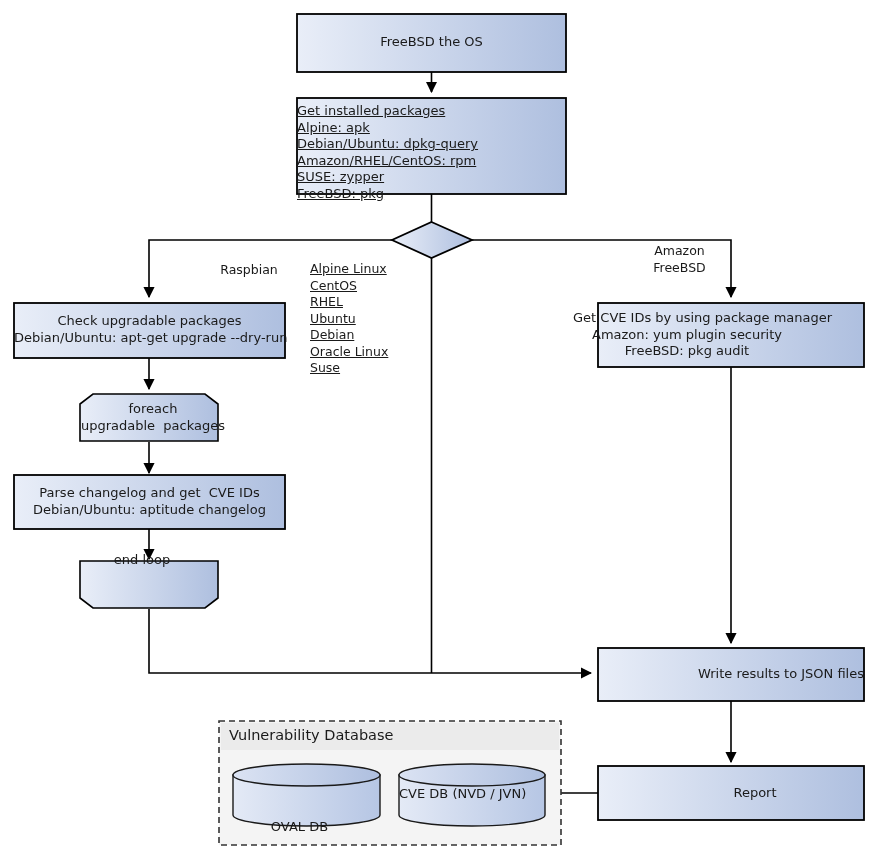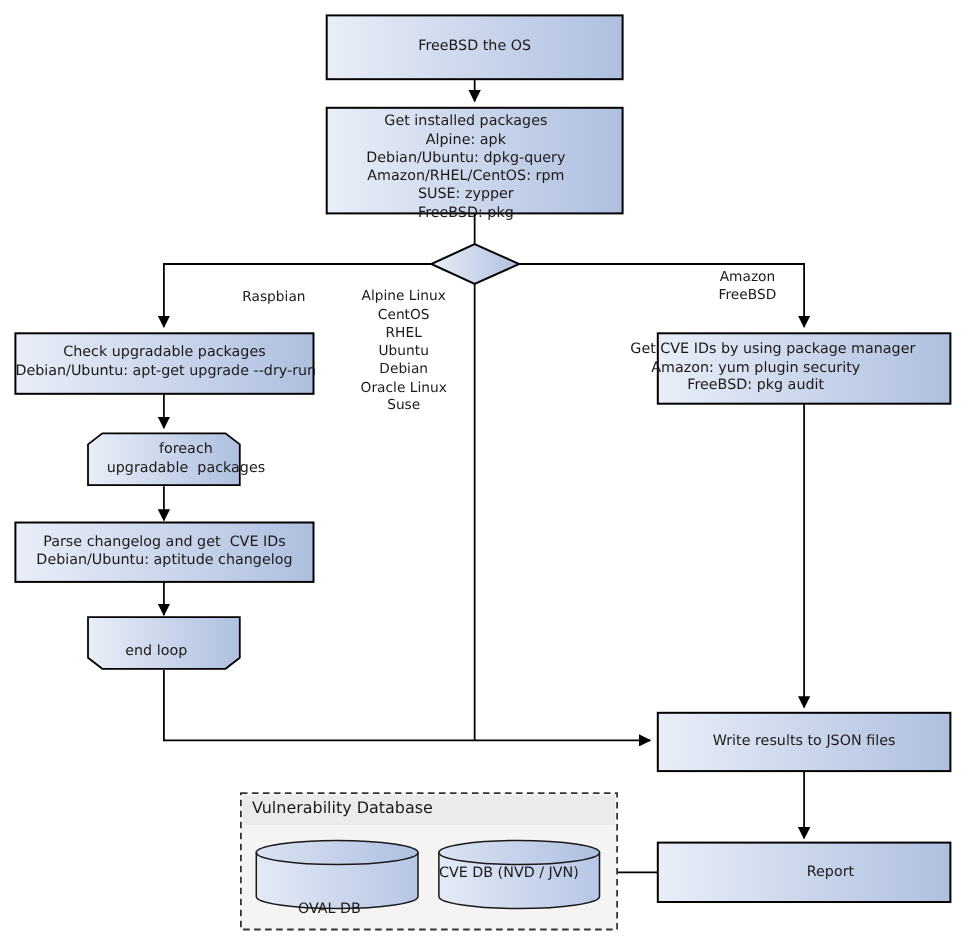--- a/index.html
+++ b/index.html
@@ -30,21 +30,21 @@
 
   .node-label {
     position: absolute;
     color: #1a1a1a;
     font-size: 13px;
     line-height: 16.5px;
     white-space: pre;
     pointer-events: none;
   }
   .ctr { text-align: center; }
-  .rgt { text-align: center; }
+  .rgt { text-align: left; text-decoration: underline; }
   .edge-label {
     position: absolute;
     color: #1a1a1a;
     font-size: 12.5px;
     line-height: 16.5px;
     white-space: pre;
     pointer-events: none;
   }
   .grp-title {
     position: absolute;
@@ -150,33 +150,33 @@
   <div class="node-label rgt" style="left:297px; top:103px; width:253px;">Get installed packages
 Alpine: apk
 Debian/Ubuntu: dpkg-query
 Amazon/RHEL/CentOS: rpm
 SUSE: zypper
 FreeBSD: pkg</div>
 
   <div class="node-label ctr" style="left:14px; top:313px; width:271px;">Check upgradable packages
 Debian/Ubuntu: apt-get upgrade --dry-run</div>
 
-  <div class="node-label ctr" style="left:80px; top:401px; width:146px;padding-left:16px;">foreach
+  <div class="node-label ctr" style="left:80px; top:401px; width:146px;">foreach
 upgradable  packages</div>
 
   <div class="node-label ctr" style="left:14px; top:485px; width:271px;">Parse changelog and get  CVE IDs
 Debian/Ubuntu: aptitude changelog</div>
 
-  <div class="node-label ctr" style="left:80px; top:584px; width:124px;">end loop</div>
+  <div class="node-label ctr" style="left:80px; top:552px; width:124px;">end loop</div>
 
   <div class="node-label ctr" style="left:573px; top:310px; width:228px;">Get CVE IDs by using package manager
 Amazon: yum plugin security
 FreeBSD: pkg audit</div>
 
-  <div class="node-label ctr" style="left:598px; top:666px; width:266px;">Write results to JSON files</div>
+  <div class="node-label ctr" style="left:598px; top:666px; width:266px;text-align:right;">Write results to JSON files</div>
 
   <div class="node-label ctr" style="left:598px; top:785px; width:314px;">Report</div>
 
   <div class="node-label ctr" style="left:233px; top:786px; width:133px;margin-top:33px;">OVAL DB</div>
 
   <div class="node-label ctr" style="left:399px; top:786px; width:126px;">CVE DB (NVD / JVN)</div>
 
   <div class="grp-title" style="left:229px; top:726px; width:336px;">Vulnerability Database</div>
 
   <div class="edge-label ctr" style="left:155px; top:262px; width:188px;">Raspbian</div>

